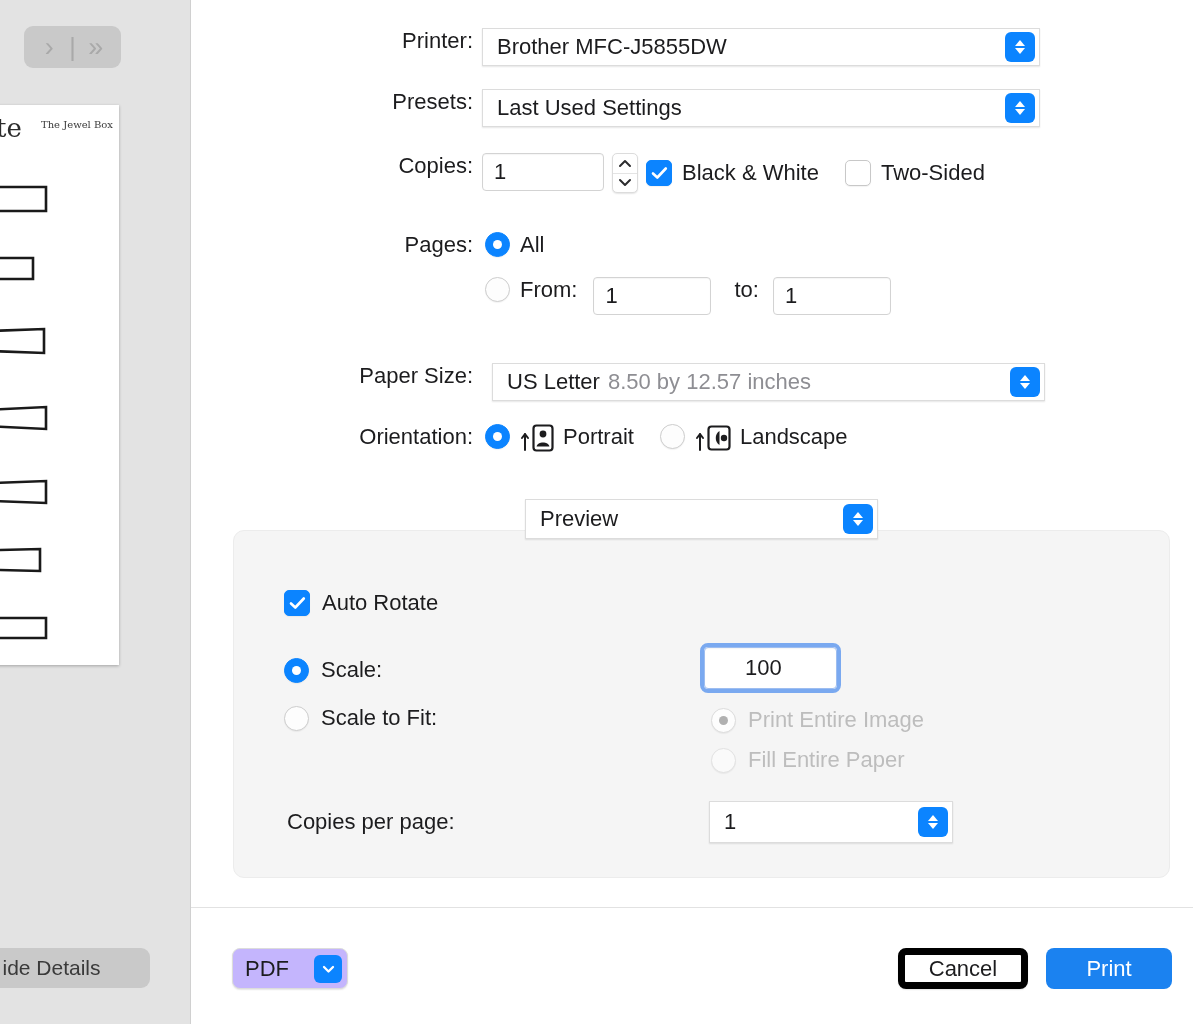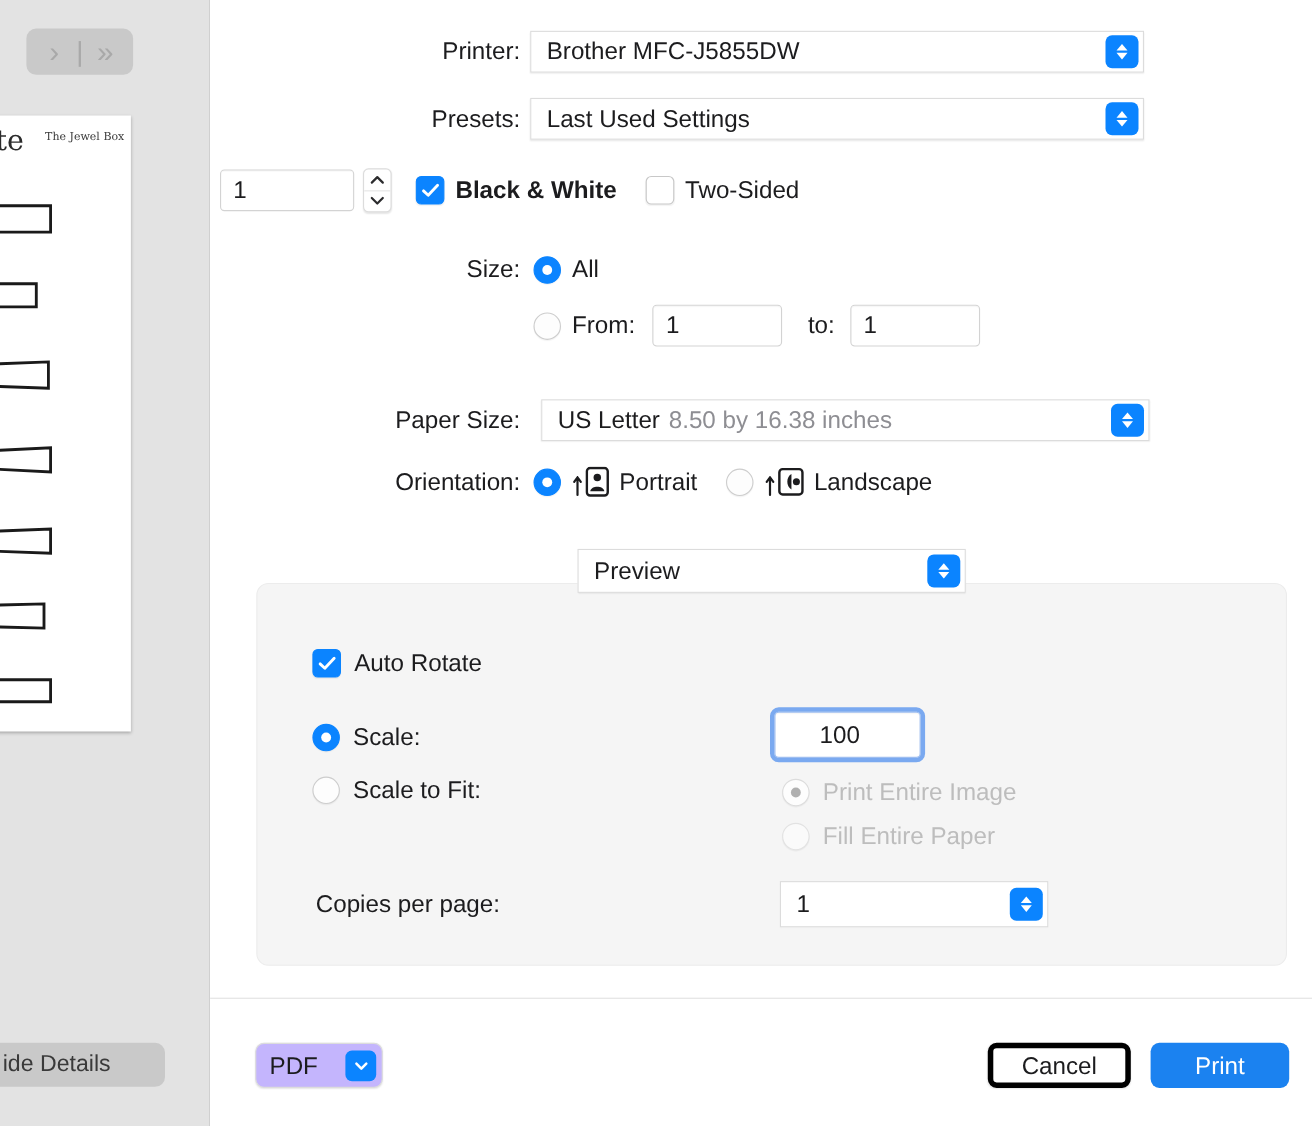--- a/index.html
+++ b/index.html
@@ -48,21 +48,21 @@
     position: absolute; left: -47px; top: 948px;
     width: 197px; height: 40px;
     background: #c9c9c9; border-radius: 9px;
     display: flex; align-items: center; justify-content: center;
     font-size: 21px; color: #3a3a3a;
   }
 
   
   #main { position: absolute; left: 191px; top: 0; width: 1002px; height: 1024px; background:#ffffff; }
 
-  .row { position: absolute; display: flex; align-items: center; }
+  .row { position: absolute; display: flex; }
   .lbl { font-size: 22px; color: #1c1c1e; text-align: right; }
 
   
   .popup {
     position: relative; height: 38px; background: #ffffff;
     border: 1px solid #dcdcdc; border-radius: 0;
     box-shadow: 0 1px 1.5px rgba(0,0,0,0.10);
     display: flex; align-items: center;
     padding-left: 14px; font-size: 22px; color: #1c1c1e;
   }
@@ -149,21 +149,21 @@
     display:flex; align-items:center; padding-left: 12px;
     font-size: 22px; color:#1c1c1e;
   }
   #pdf-button .pdfchev {
     position:absolute; right: 5px; top:50%; transform: translateY(-50%);
     width: 28px; height: 28px; border-radius: 6px; background:#0b84ff;
     display:flex; align-items:center; justify-content:center;
   }
   #cancel-button {
     position: absolute; left: 707px; top: 948px; width: 130px; height: 41px;
-    background:#ffffff; border:5px solid #000000; border-radius: 8px;
+    background:#ffffff; border:7px solid #000000; border-radius: 8px;
     box-shadow: 0 1px 1.5px rgba(0,0,0,0.10);
     display:flex; align-items:center; justify-content:center;
     font-size: 22px; color:#1c1c1e;
   }
   #print-button {
     position: absolute; left: 855px; top: 948px; width: 126px; height: 41px;
     background:#1b82f0; border-radius: 8px;
     display:flex; align-items:center; justify-content:center;
     font-size: 22px; color:#ffffff;
   }
@@ -237,51 +237,52 @@
         <span class="chevbox">
           <svg width="14" height="20" viewBox="0 0 14 20">
               <path d="M7 3 L12 9 H2 Z" fill="#fff"></path>
               <path d="M7 17 L12 11 H2 Z" fill="#fff"></path>
             </svg>
         </span>
       </div>
     </div>
 
     <div class="row" style="left:0; top:153px; width:900px;">
+      <div class="lbl" style="width:282px;">Copies:</div>
       <div class="field" style="margin-left:9px; width:122px;">
         <span>1</span>
       </div>
       <div class="stepper" style="margin-left:8px;">
         <div class="half">
           <svg width="14" height="9" viewBox="0 0 14 9">
               <path d="M2 7 L7 2 L12 7" stroke="#2c2c2e" stroke-width="2" fill="none" stroke-linecap="round" stroke-linejoin="round"></path>
             </svg>
         </div>
         <div class="half">
           <svg width="14" height="9" viewBox="0 0 14 9">
               <path d="M2 2 L7 7 L12 2" stroke="#2c2c2e" stroke-width="2" fill="none" stroke-linecap="round" stroke-linejoin="round"></path>
             </svg>
         </div>
       </div>
-      <div style="display:flex; align-items:center; margin-left:22px;font-weight:bold;">
+      <div style="display:flex; align-items:center; margin-left:8px;">
         <span class="cbox on">
           <svg width="17" height="14" viewBox="0 0 17 14">
               <path d="M2 7.5 L6.3 11.5 L14.8 2.5" stroke="#fff" stroke-width="2.6" fill="none" stroke-linecap="round" stroke-linejoin="round"></path>
             </svg>
         </span>
         <span style="margin-left:10px; font-size:22px; color:#1c1c1e;">Black &amp; White</span>
       </div>
       <div style="display:flex; align-items:center; margin-left:26px;">
         <span class="cbox"></span>
         <span style="margin-left:10px; font-size:22px; color:#1c1c1e;">Two-Sided</span>
       </div>
     </div>
 
     <div class="row" style="left:0; top:232px; width:600px;">
-      <div class="lbl" style="width:282px;">Size:</div>
+      <div class="lbl" style="width:282px;">Pages:</div>
       <span class="radio on" style="margin-left:12px;"></span>
       <span style="margin-left:10px; font-size:22px; color:#1c1c1e;">All</span>
     </div>
 
     <div class="row" style="left:0; top:277px; width:740px;">
       <div style="width:282px;"></div>
       <span class="radio" style="margin-left:12px;"></span>
       <span style="margin-left:10px; font-size:22px; color:#1c1c1e;">From:</span>
       <div class="field" style="margin-left:16px; width:118px;">
         <span>1</span>
@@ -289,21 +290,21 @@
       <span style="margin-left:23px; font-size:22px; color:#1c1c1e;">to:</span>
       <div class="field" style="margin-left:14px; width:118px;">
         <span>1</span>
       </div>
     </div>
 
     <div class="row" style="left:0; top:363px; width:860px;">
       <div class="lbl" style="width:282px;">Paper Size:</div>
       <div class="popup" style="margin-left:19px; width:553px;">
         <span>US Letter</span>
-        <span class="dim" style="margin-left:8px;">8.50 by 16.38 inches</span>
+        <span class="dim" style="margin-left:8px;">8.50 by 12.57 inches</span>
         <span class="chevbox">
           <svg width="14" height="20" viewBox="0 0 14 20">
               <path d="M7 3 L12 9 H2 Z" fill="#fff"></path>
               <path d="M7 17 L12 11 H2 Z" fill="#fff"></path>
             </svg>
         </span>
       </div>
     </div>
 
     <div class="row" style="left:0; top:424px; width:800px;">

